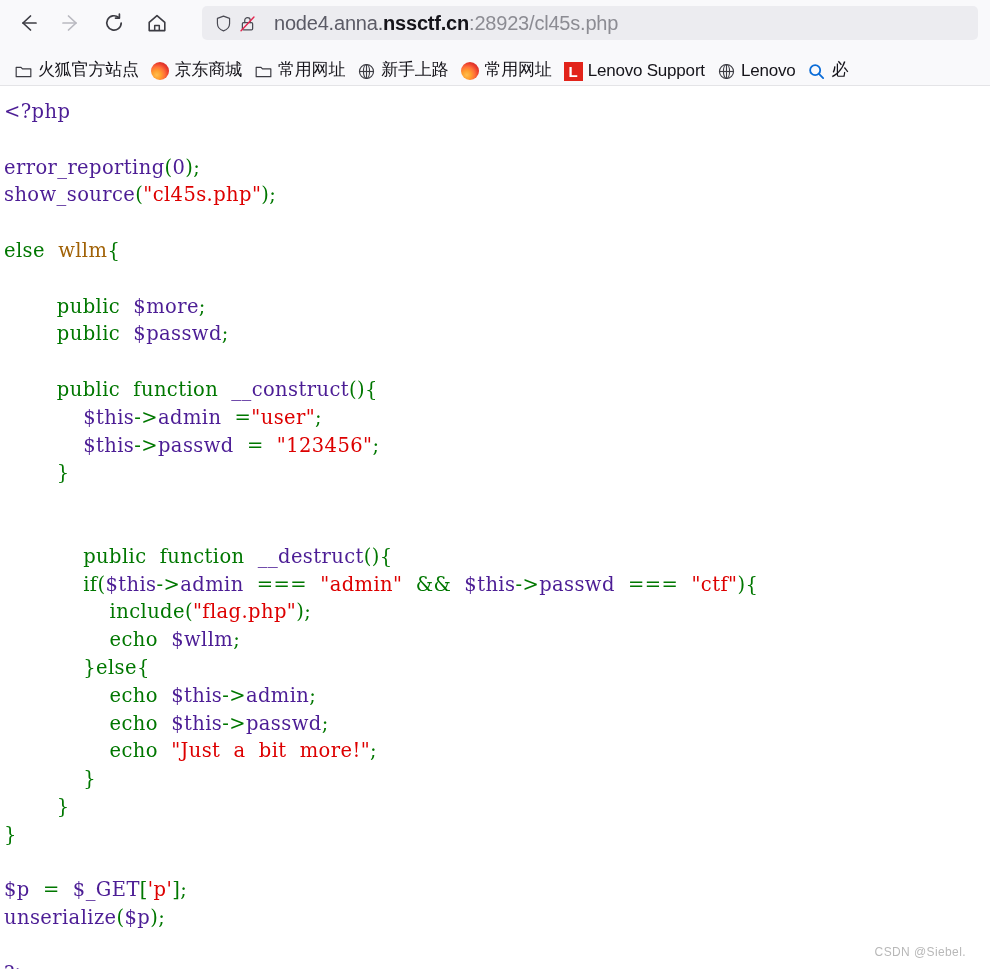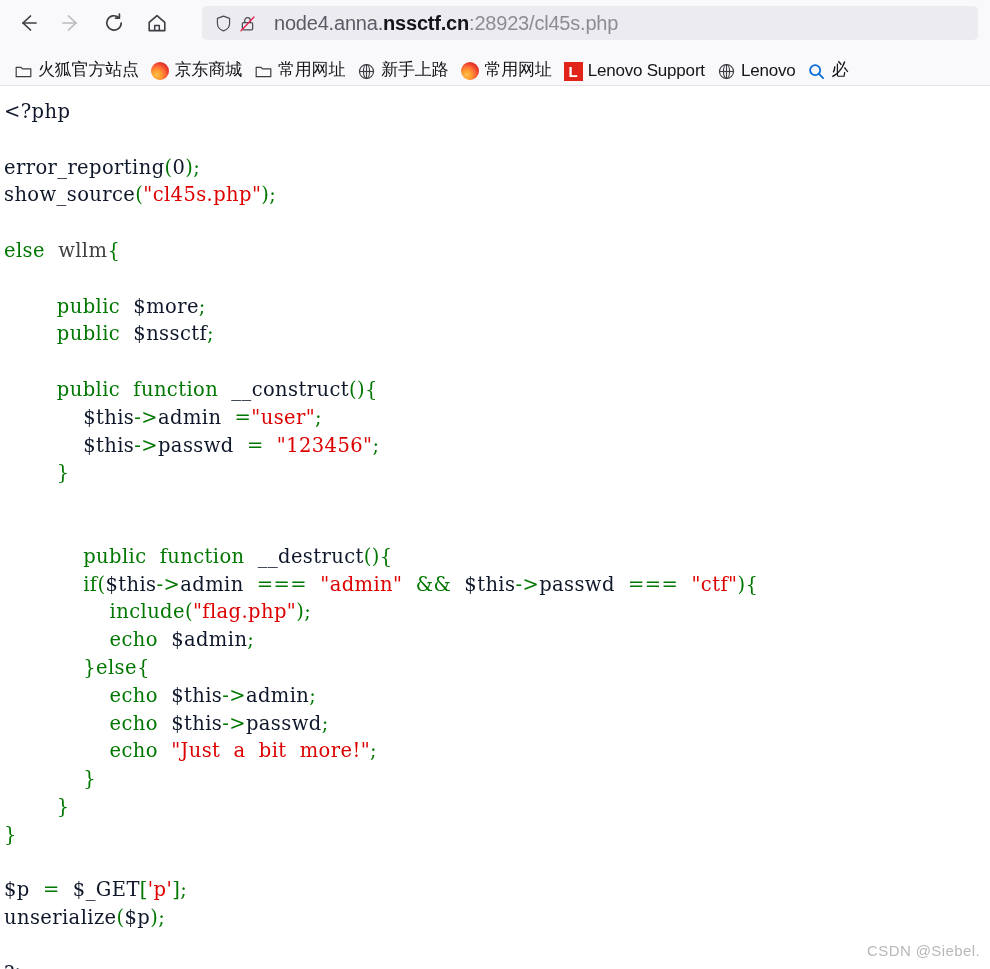--- a/index.html
+++ b/index.html
@@ -157,31 +157,31 @@
     padding: 10px 0 0 4px;
     font-family: "DejaVu Serif", "Liberation Serif", serif;
     font-size: 19.5px;
     line-height: 27.8px;
     white-space: pre;
     color: #000000;
     letter-spacing: 0.4px;
   }
 
   
-  .hl-default { color: #0f172a; }   
+  .hl-default { color: #4c1d95; }   
   .hl-keyword { color: #007700; }   
   .hl-string  { color: #DD0000; }
-  .hl-html    { color: #404040; }   
+  .hl-html    { color: #a16207; }   
 
   .watermark {
     position: absolute;
-    right: 10px;
+    right: 24px;
     bottom: 10px;
     font-family: "Liberation Sans", sans-serif;
-    font-size: 15px;
+    font-size: 12px;
     color: #b8b8b8;
     letter-spacing: 0.4px;
   }
 </style>
 </head>
 <body>
 
 <div id="app">
 
   <div class="chrome">
@@ -306,32 +306,32 @@
 
   <div class="page">
     <pre class="code" id="code-block"><span class="hl-default">&lt;?php</span>
 
 <span class="hl-default">error_reporting</span><span class="hl-keyword">(</span><span class="hl-default">0</span><span class="hl-keyword">)</span><span class="hl-keyword">;</span>
 <span class="hl-default">show_source</span><span class="hl-keyword">(</span><span class="hl-string">"cl45s.php"</span><span class="hl-keyword">)</span><span class="hl-keyword">;</span>
 
 <span class="hl-keyword">else</span><span class="hl-html">  </span><span class="hl-html">wllm</span><span class="hl-keyword">{</span>
 
 <span class="hl-html">        </span><span class="hl-keyword">public</span><span class="hl-html">  </span><span class="hl-default">$more</span><span class="hl-keyword">;</span>
-<span class="hl-html">        </span><span class="hl-keyword">public</span><span class="hl-html">  </span><span class="hl-default">$nssctf</span><span class="hl-keyword">;</span>
+<span class="hl-html">        </span><span class="hl-keyword">public</span><span class="hl-html">  </span><span class="hl-default">$passwd</span><span class="hl-keyword">;</span>
 
 <span class="hl-html">        </span><span class="hl-keyword">public</span><span class="hl-html">  </span><span class="hl-keyword">function</span><span class="hl-html">  </span><span class="hl-default">__construct</span><span class="hl-keyword">()</span><span class="hl-keyword">{</span>
 <span class="hl-html">            </span><span class="hl-default">$this</span><span class="hl-keyword">-&gt;</span><span class="hl-default">admin</span><span class="hl-html">  </span><span class="hl-keyword">=</span><span class="hl-string">"user"</span><span class="hl-keyword">;</span>
 <span class="hl-html">            </span><span class="hl-default">$this</span><span class="hl-keyword">-&gt;</span><span class="hl-default">passwd</span><span class="hl-html">  </span><span class="hl-keyword">=</span><span class="hl-html">  </span><span class="hl-string">"123456"</span><span class="hl-keyword">;</span>
 <span class="hl-html">        </span><span class="hl-keyword">}</span>
 
 
 <span class="hl-html">            </span><span class="hl-keyword">public</span><span class="hl-html">  </span><span class="hl-keyword">function</span><span class="hl-html">  </span><span class="hl-default">__destruct</span><span class="hl-keyword">()</span><span class="hl-keyword">{</span>
 <span class="hl-html">            </span><span class="hl-keyword">if</span><span class="hl-keyword">(</span><span class="hl-default">$this</span><span class="hl-keyword">-&gt;</span><span class="hl-default">admin</span><span class="hl-html">  </span><span class="hl-keyword">===</span><span class="hl-html">  </span><span class="hl-string">"admin"</span><span class="hl-html">  </span><span class="hl-keyword">&amp;&amp;</span><span class="hl-html">  </span><span class="hl-default">$this</span><span class="hl-keyword">-&gt;</span><span class="hl-default">passwd</span><span class="hl-html">  </span><span class="hl-keyword">===</span><span class="hl-html">  </span><span class="hl-string">"ctf"</span><span class="hl-keyword">)</span><span class="hl-keyword">{</span>
 <span class="hl-html">                </span><span class="hl-keyword">include</span><span class="hl-keyword">(</span><span class="hl-string">"flag.php"</span><span class="hl-keyword">)</span><span class="hl-keyword">;</span>
-<span class="hl-html">                </span><span class="hl-keyword">echo</span><span class="hl-html">  </span><span class="hl-default">$admin</span><span class="hl-keyword">;</span>
+<span class="hl-html">                </span><span class="hl-keyword">echo</span><span class="hl-html">  </span><span class="hl-default">$wllm</span><span class="hl-keyword">;</span>
 <span class="hl-html">            </span><span class="hl-keyword">}else{</span>
 <span class="hl-html">                </span><span class="hl-keyword">echo</span><span class="hl-html">  </span><span class="hl-default">$this</span><span class="hl-keyword">-&gt;</span><span class="hl-default">admin</span><span class="hl-keyword">;</span>
 <span class="hl-html">                </span><span class="hl-keyword">echo</span><span class="hl-html">  </span><span class="hl-default">$this</span><span class="hl-keyword">-&gt;</span><span class="hl-default">passwd</span><span class="hl-keyword">;</span>
 <span class="hl-html">                </span><span class="hl-keyword">echo</span><span class="hl-html">  </span><span class="hl-string">"Just  a  bit  more!"</span><span class="hl-keyword">;</span>
 <span class="hl-html">            </span><span class="hl-keyword">}</span>
 <span class="hl-html">        </span><span class="hl-keyword">}</span>
 <span class="hl-keyword">}</span>
 
 <span class="hl-default">$p</span><span class="hl-html">  </span><span class="hl-keyword">=</span><span class="hl-html">  </span><span class="hl-default">$_GET</span><span class="hl-keyword">[</span><span class="hl-string">'p'</span><span class="hl-keyword">]</span><span class="hl-keyword">;</span>
 <span class="hl-default">unserialize</span><span class="hl-keyword">(</span><span class="hl-default">$p</span><span class="hl-keyword">)</span><span class="hl-keyword">;</span>

